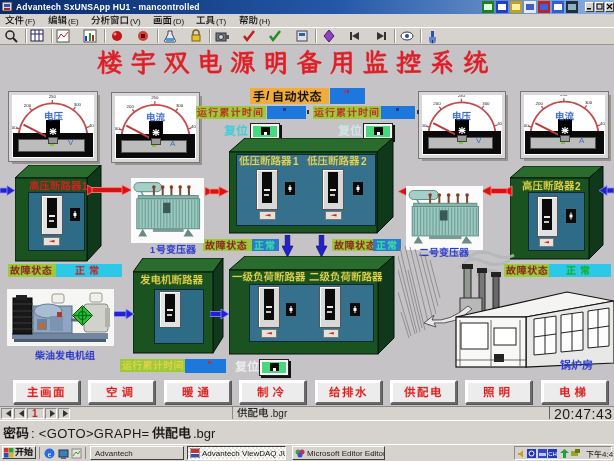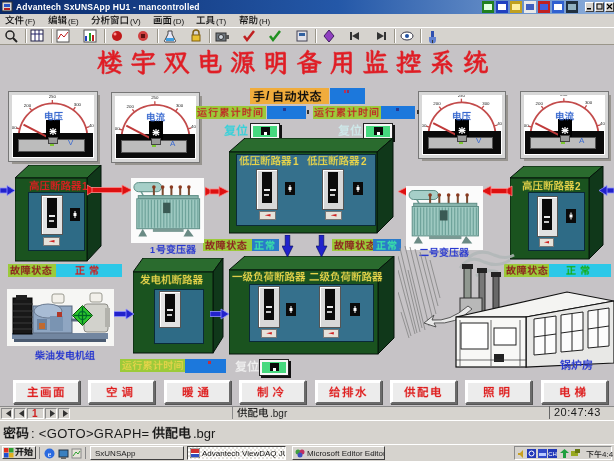--- a/index.html
+++ b/index.html
@@ -1175,21 +1175,21 @@
 <div class="abs" style="left:232px;top:407px;width:288px;height:12px;border-left:1px solid #8a8a8a"></div>
 <svg style="position:absolute;left:237px;top:407px;overflow:visible" width="33" height="14">
     <g fill="#222">
       <use href="#n4f9b" transform="translate(0.0,9.5) scale(0.01050,-0.01050)"></use>
       <use href="#n914d" transform="translate(10.5,9.5) scale(0.01050,-0.01050)"></use>
       <use href="#n7535" transform="translate(21.0,9.5) scale(0.01050,-0.01050)"></use>
     </g>
   </svg>
 <div class="abs" style="left:270px;top:408px;font-size:10px;color:#222">.bgr</div>
 
-<div class="abs" style="left:549px;top:406px;width:64px;height:13px;border-left:1px solid #666;font-size:11px;color:#1a1a1a;padding-left:4px;letter-spacing:0.5px">20:47:43</div>
+<div class="abs" style="left:549px;top:406px;width:64px;height:13px;border-left:1px solid #666;font-size:14px;color:#1a1a1a;padding-left:4px;letter-spacing:0.5px">20:47:43</div>
 
 <div class="abs" style="left:0;top:420px;width:614px;height:24px;background:#d6d3ce;border-top:1px solid #fff"></div>
 <svg style="position:absolute;left:3px;top:426px;overflow:visible" width="27" height="17">
     <g fill="#1a1a1a" stroke="#1a1a1a" stroke-width="19" stroke-linejoin="round">
       <use href="#n5bc6" transform="translate(0.0,11.7) scale(0.01300,-0.01300)"></use>
       <use href="#n7801" transform="translate(13.0,11.7) scale(0.01300,-0.01300)"></use>
     </g>
   </svg>
 <div class="abs" style="left:31px;top:426px;font-size:13px;color:#1a1a1a;letter-spacing:0.3px;white-space:pre">: &lt;GOTO&gt;GRAPH=</div>
 <svg style="position:absolute;left:152px;top:426px;overflow:visible" width="40" height="17">
@@ -1225,21 +1225,21 @@
 <svg class="abs" style="left:58px;top:448px" width="11" height="11">
     <rect x="1" y="2" width="9" height="7" fill="#3a80c0" stroke="#234"></rect>
     <rect x="3" y="9" width="5" height="2" fill="#666"></rect>
   </svg>
 <svg class="abs" style="left:71px;top:448px" width="11" height="11">
     <rect x="1" y="1" width="9" height="9" fill="#e8e4da" stroke="#888"></rect>
     <path d="M2 8l3-4 2 2 2-3" stroke="#30a030" fill="none"></path>
   </svg>
 <div class="abs" style="left:85px;top:447px;width:1px;height:12px;background:#8a8a8a"></div>
 
-<div class="abs" style="left:90px;top:446px;width:94px;height:14px;background:#d6d3ce;border:1px solid;border-color:#fff #404040 #404040 #fff;font-size:8px;color:#222;padding:2px 0 0 4px">SxUNSApp</div>
+<div class="abs" style="left:90px;top:446px;width:94px;height:14px;background:#d6d3ce;border:1px solid;border-color:#fff #404040 #404040 #fff;font-size:8px;color:#222;padding:2px 0 0 4px">Advantech</div>
 
 <div class="abs" style="left:187px;top:446px;width:99px;height:14px;background:repeating-conic-gradient(#ffffff 0% 25%,#e4e2dc 0% 50%) 0 0/4px 4px;border:1px solid;border-color:#404040 #fff #fff #404040;font-size:8px;color:#111;padding:2px 0 0 14px;white-space:nowrap;overflow:hidden">Advantech ViewDAQ JU1..</div>
 <svg class="abs" style="left:190px;top:448px" width="10" height="10">
     <rect width="10" height="10" fill="#fff" stroke="#555"></rect>
     <rect x="1" y="1" width="8" height="4" fill="#d03030"></rect>
     <rect x="1" y="6" width="8" height="3" fill="#3050c0"></rect>
   </svg>
 
 <div class="abs" style="left:292px;top:446px;width:93px;height:14px;background:#d6d3ce;border:1px solid;border-color:#fff #404040 #404040 #fff;font-size:8px;color:#222;padding:2px 0 0 14px;white-space:nowrap;overflow:hidden">Microsoft Editor Editor</div>
 <svg class="abs" style="left:295px;top:448px" width="10" height="10">

